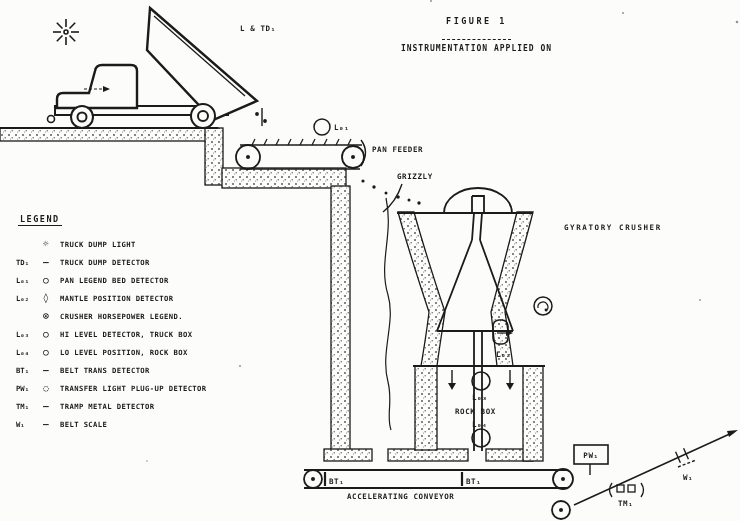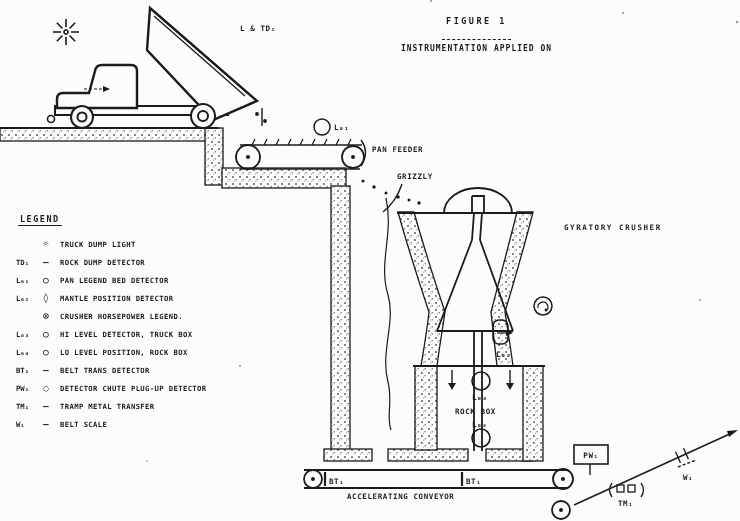--- a/index.html
+++ b/index.html
@@ -237,21 +237,21 @@
     <div class="lg-head">LEGEND</div>
 
     <div class="lg-row">
       <span class="lg-tag"></span>
       <span class="lg-sym">☼</span>
       <span class="lg-label">TRUCK DUMP LIGHT</span>
     </div>
     <div class="lg-row">
       <span class="lg-tag">TD₁</span>
       <span class="lg-sym">—</span>
-      <span class="lg-label">ROCK DUMP DETECTOR</span>
+      <span class="lg-label">TRUCK DUMP DETECTOR</span>
     </div>
     <div class="lg-row">
       <span class="lg-tag">L₀₁</span>
       <span class="lg-sym">○</span>
       <span class="lg-label">PAN LEGEND BED DETECTOR</span>
     </div>
     <div class="lg-row">
       <span class="lg-tag">L₀₂</span>
       <span class="lg-sym">◊</span>
       <span class="lg-label">MANTLE POSITION DETECTOR</span>
@@ -272,26 +272,26 @@
       <span class="lg-label">LO LEVEL POSITION, ROCK BOX</span>
     </div>
     <div class="lg-row">
       <span class="lg-tag">BT₁</span>
       <span class="lg-sym">—</span>
       <span class="lg-label">BELT TRANS DETECTOR</span>
     </div>
     <div class="lg-row">
       <span class="lg-tag">PW₁</span>
       <span class="lg-sym">◌</span>
-      <span class="lg-label">DETECTOR CHUTE PLUG-UP DETECTOR</span>
+      <span class="lg-label">TRANSFER LIGHT PLUG-UP DETECTOR</span>
     </div>
     <div class="lg-row">
       <span class="lg-tag">TM₁</span>
       <span class="lg-sym">—</span>
-      <span class="lg-label">TRAMP METAL TRANSFER</span>
+      <span class="lg-label">TRAMP METAL DETECTOR</span>
     </div>
     <div class="lg-row">
       <span class="lg-tag">W₁</span>
       <span class="lg-sym">—</span>
       <span class="lg-label">BELT SCALE</span>
     </div>
   </div>
 
 </div>
 

